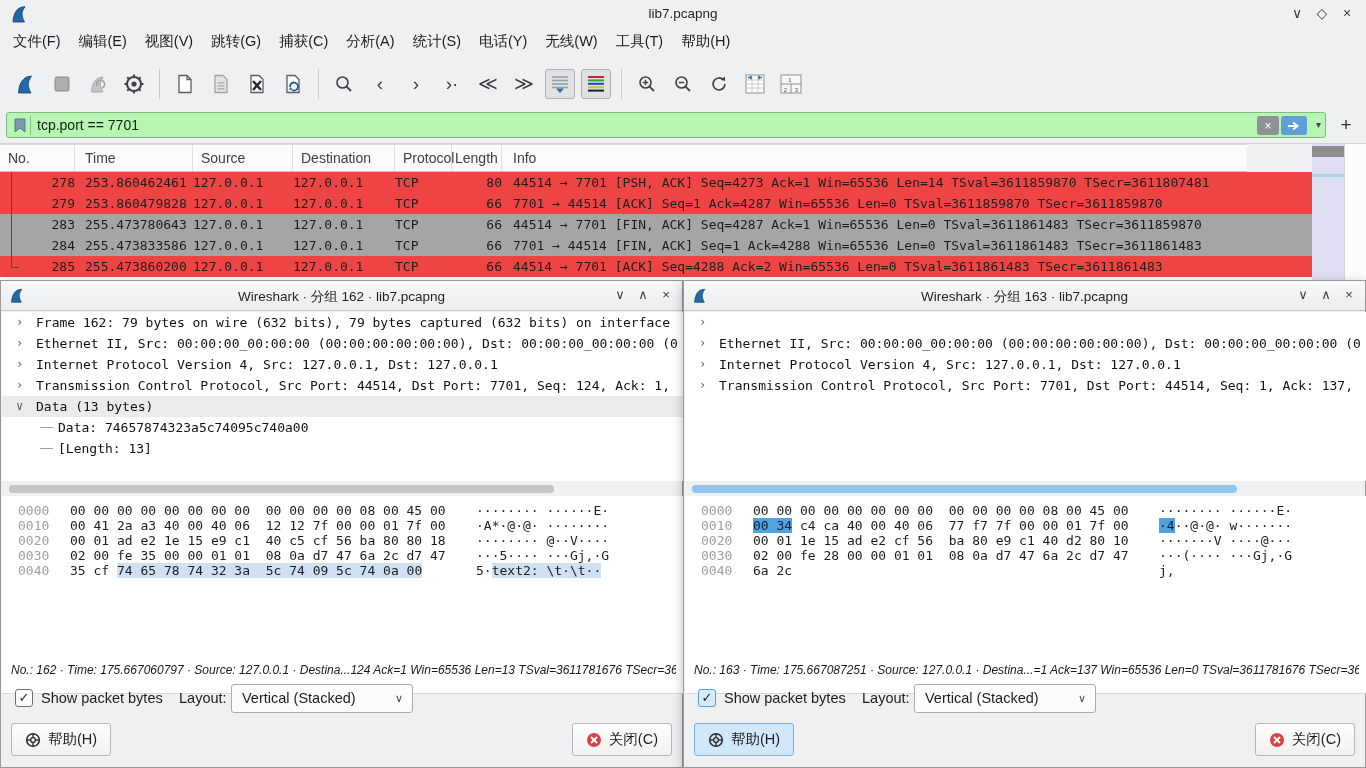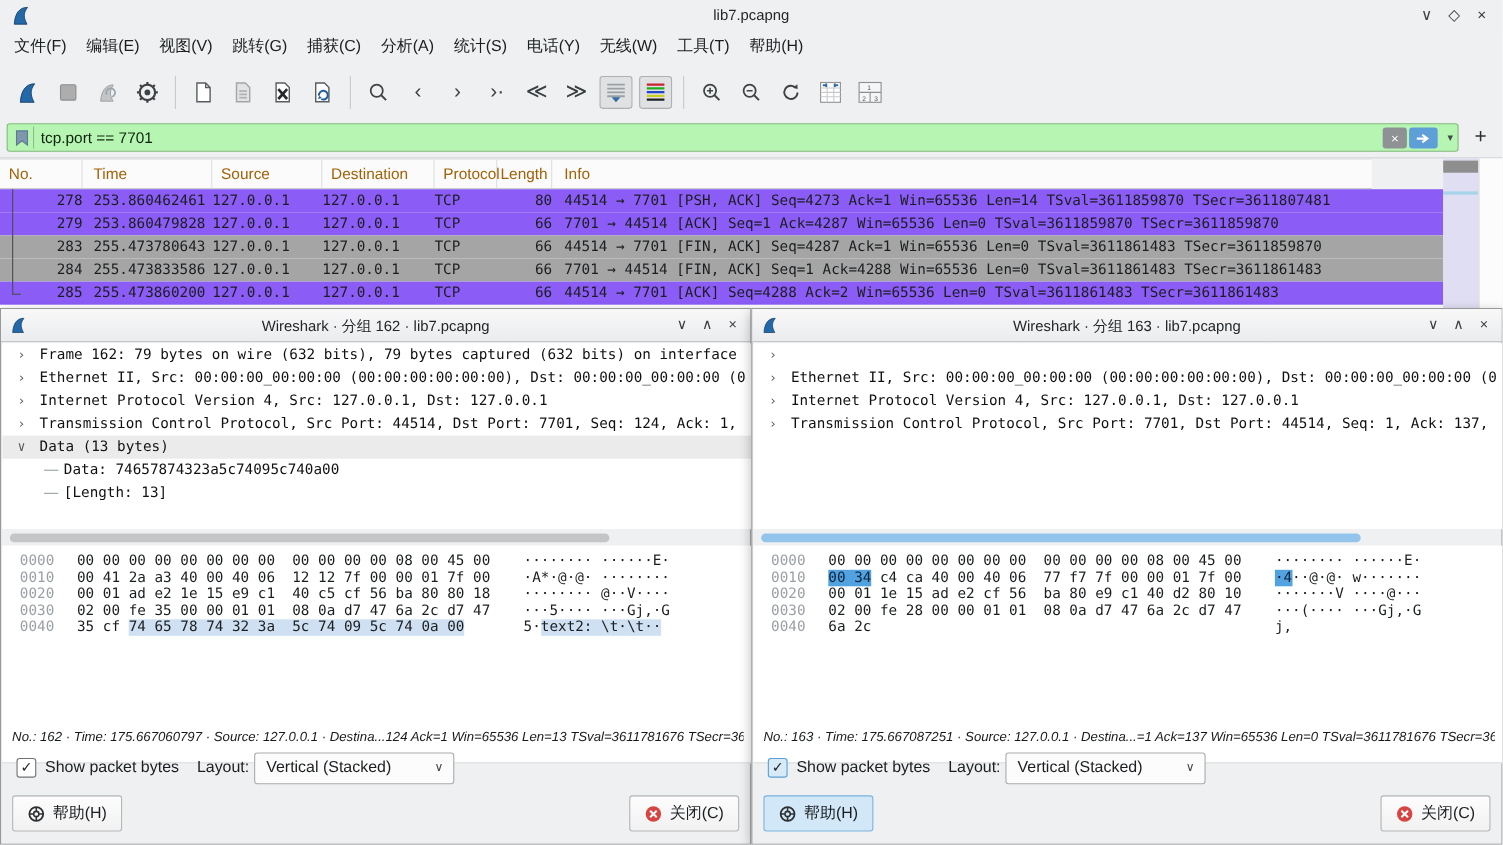--- a/index.html
+++ b/index.html
@@ -27,25 +27,25 @@
   .filterbar { position:absolute; left:0; top:107px; width:1366px; height:37px; border-bottom:1px solid #d2d3d4; }
   .filter-input { position:absolute; left:6px; top:5px; width:1320px; height:26px; background:#b7f5b2; border:1px solid #84b97f; border-radius:3px; }
   .fbookmark { position:absolute; left:2px; top:2px; width:22px; height:20px; border-right:1px solid #8cc08a; display:flex; align-items:center; justify-content:center; }
   .filter-text { position:absolute; left:30px; top:4px; font-size:14px; color:#0c240c; background:transparent; border:none; outline:none; width:900px; font-family:"Liberation Sans",sans-serif; }
   .fclear { position:absolute; right:46px; top:3px; width:22px; height:19px; background:#8f9294; border-radius:3px; color:#fff; font-size:12px; display:flex; align-items:center; justify-content:center; }
   .fapply { position:absolute; right:18px; top:3px; width:26px; height:19px; background:#5e9fd8; border-radius:3px; color:#fff; font-size:12px; display:flex; align-items:center; justify-content:center; }
   .fcaret { position:absolute; right:4px; top:6px; font-size:10px; color:#43484c; }
   .fplus { position:absolute; left:1334px; top:5px; width:24px; height:26px; font-size:19px; color:#2c3033; display:flex; align-items:center; justify-content:center; }
 
   
-  .phead { position:absolute; left:0; top:144px; width:1247px; height:28px; background:#fbfbfb; border-top:1px solid #d8d9da; border-bottom:1px solid #c6c7c8; display:flex; font-size:14px; color:#a16207; }
+  .phead { position:absolute; left:0; top:144px; width:1247px; height:28px; background:#fbfbfb; border-top:1px solid #d8d9da; border-bottom:1px solid #c6c7c8; display:flex; font-size:14px; color:#404040; }
   .hc { display:flex; align-items:center; padding-left:8px; border-right:1px solid #dddedf; white-space:nowrap; overflow:visible; }
   .plist-body { position:absolute; left:0; top:172px; width:1312px; height:108px; background:#fff; font-family:"DejaVu Sans Mono", monospace; font-size:13px; }
   .prow { display:flex; height:21px; line-height:21px; white-space:nowrap; }
-  .prow.lav { background:#8b5cf6; }
+  .prow.lav { background:#ef4444; }
   .prow.gray { background:#a5a5a5; }
   .c { overflow:hidden; white-space:pre; }
   .c-no  { width:75px;  text-align:right; }
   .c-time{ width:118px; padding-left:10px; }
   .c-src { width:100px; }
   .c-dst { width:102px; }
   .c-pro { width:57px; }
   .c-len { width:50px; text-align:right; }
   .c-info{ flex:1; padding-left:11px; }
   .bracket-v { position:absolute; left:11px; top:0; width:1px; height:96px; background:#4a4d50; }

